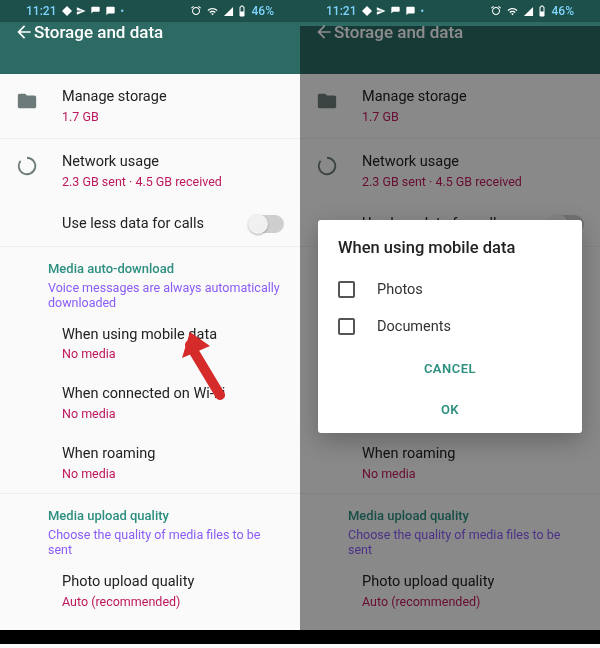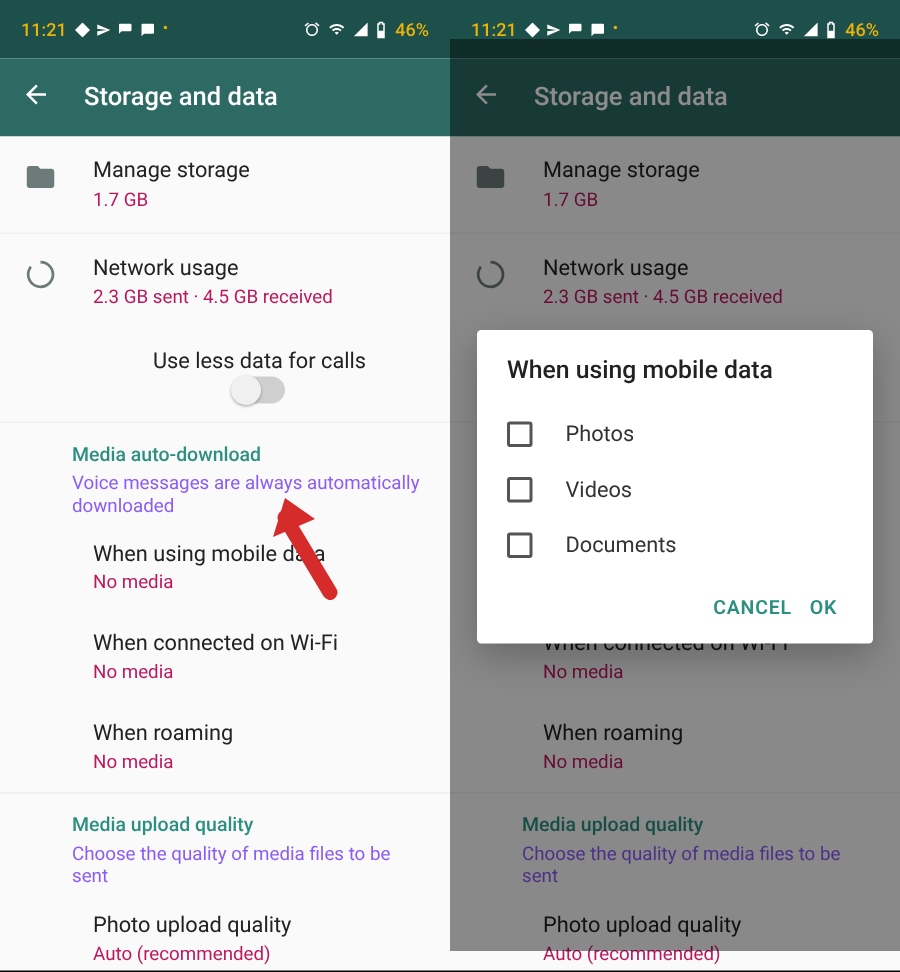--- a/index.html
+++ b/index.html
@@ -1,52 +1,52 @@
 <!DOCTYPE html>
 <html><head>
 <meta charset="utf-8">
 <style>
   * { box-sizing: border-box; margin: 0; padding: 0; font-family: Roboto, Arial, sans-serif; }
   body { background: #000; width: 600px; height: 648px; display: flex; }
   .phone { width: 300px; height: 648px; background: #fafafa; position: relative; overflow: hidden; }
-  .statusbar { height: 39px; background: #1e504b; color: #eab308; display: flex; justify-content: space-between; align-items: center; padding: 0 14px; font-size: 12px; font-weight: 500; }
+  .statusbar { height: 22px; background: #1e504b; color: #7dd3fc; display: flex; justify-content: space-between; align-items: center; padding: 0 26px; font-size: 12px; font-weight: 500; }
   .status-left, .status-right { display: flex; align-items: center; gap: 6px; }
   .status-icons { display: flex; gap: 4px; align-items: center; }
   .status-icons svg { display: block; }
-  .appbar { height: 52px; background: #2d6a63; color: #fff; display: flex; align-items: center; padding: 0 14px; gap: 22px; }
+  .appbar { height: 52px; background: #2d6a63; color: #fff; display: flex; align-items: flex-start; padding: 0 14px; }
   .appbar-title { font-size: 17px; font-weight: 500; }
   .content { background: #fafafa; height: calc(100% - 26px - 52px - 14px); overflow: hidden; }
   .navbar { height: 14px; background: #000; width: 100%; }
   .row { display: flex; align-items: flex-start; padding: 14px 16px 14px 14px; gap: 22px; justify-content: flex-end; }
   .icon-slot { width: 26px; display: flex; justify-content: center; padding-top: 2px; color: #6c7b7a; flex-shrink: 0; }
   .row-body { flex: 1; }
   .row-title { font-size: 14.5px; color: #222; line-height: 1.3; }
   .row-sub { font-size: 12.5px; color: #be185d; margin-top: 2px; }
   .divider { height: 1px; background: #eee; }
   .section-header { padding: 14px 16px 4px; margin-left: 32px; }
   .section-title { font-size: 13px; color: #2d8f80; font-weight: 500; }
   .section-sub { font-size: 12.5px; color: #8b5cf6; margin-top: 4px; }
-  .toggle-row { display: flex; align-items: center; padding: 12px 16px 12px 62px; justify-content: space-between; flex-direction: column; }
+  .toggle-row { display: flex; align-items: center; padding: 12px 16px 12px 62px; justify-content: space-between; }
   .toggle-row .row-title { font-size: 14.5px; }
   .switch { width: 34px; height: 18px; background: #cfcfcf; border-radius: 10px; position: relative; }
   .switch::after { content: ""; position: absolute; width: 20px; height: 20px; background: #f0f0f0; border-radius: 50%; top: -1px; left: -2px; box-shadow: 0 1px 2px rgba(0,0,0,0.3); }
   .indent-row { padding: 12px 16px 12px 62px; }
   .indent-row .row-title { font-size: 14.5px; color: #222; }
 
   
   .arrow { position: absolute; left: 180px; top: 330px; pointer-events: none; }
 
   
   .scrim { position: absolute; inset: 0; background: rgba(0,0,0,0.45); }
   .dialog { position: absolute; left: 18px; right: 18px; top: 220px; background: #fff; border-radius: 3px; box-shadow: 0 8px 24px rgba(0,0,0,0.25); padding: 18px 20px 10px; }
   .dialog-title { font-size: 16.5px; font-weight: 500; color: #222; margin-bottom: 14px; }
   .dialog-item { display: flex; align-items: flex-end; gap: 22px; padding: 10px 0; }
   .cb { width: 17px; height: 17px; border: 2px solid #555; border-radius: 2px; }
   .dialog-item span { font-size: 14.5px; color: #333; }
-  .dialog-actions { display: flex; justify-content: flex-end; gap: 12px; margin-top: 10px; padding: 6px 4px; }
+  .dialog-actions { display: flex; gap: 26px; margin-top: 10px; padding: 6px 4px; flex-direction: column; }
   .dialog-actions button { background: none; border: none; color: #2d8f80; font-weight: 600; font-size: 13px; letter-spacing: 0.5px; cursor: pointer; }
 
   .dimmed .content, .dimmed .appbar { filter: none; }
   .dimmed .appbar-title, .dimmed .row-title, .dimmed .row-sub,
   .dimmed .section-title, .dimmed .section-sub { opacity: 1; }
 </style>
 </head>
 <body>
 
 <div class="phone">
@@ -269,24 +269,20 @@
 
   <div class="scrim" style="top:26px; bottom:14px;"></div>
   <div class="dialog">
     <div class="dialog-title">When using mobile data</div>
     <div class="dialog-item">
       <div class="cb"></div>
       <span>Photos</span>
     </div>
     <div class="dialog-item">
       <div class="cb"></div>
-      <span>Videos</span>
-    </div>
-    <div class="dialog-item">
-      <div class="cb"></div>
       <span>Documents</span>
     </div>
     <div class="dialog-actions">
       <button>CANCEL</button>
       <button>OK</button>
     </div>
   </div>
 </div>
 
 </body></html>

